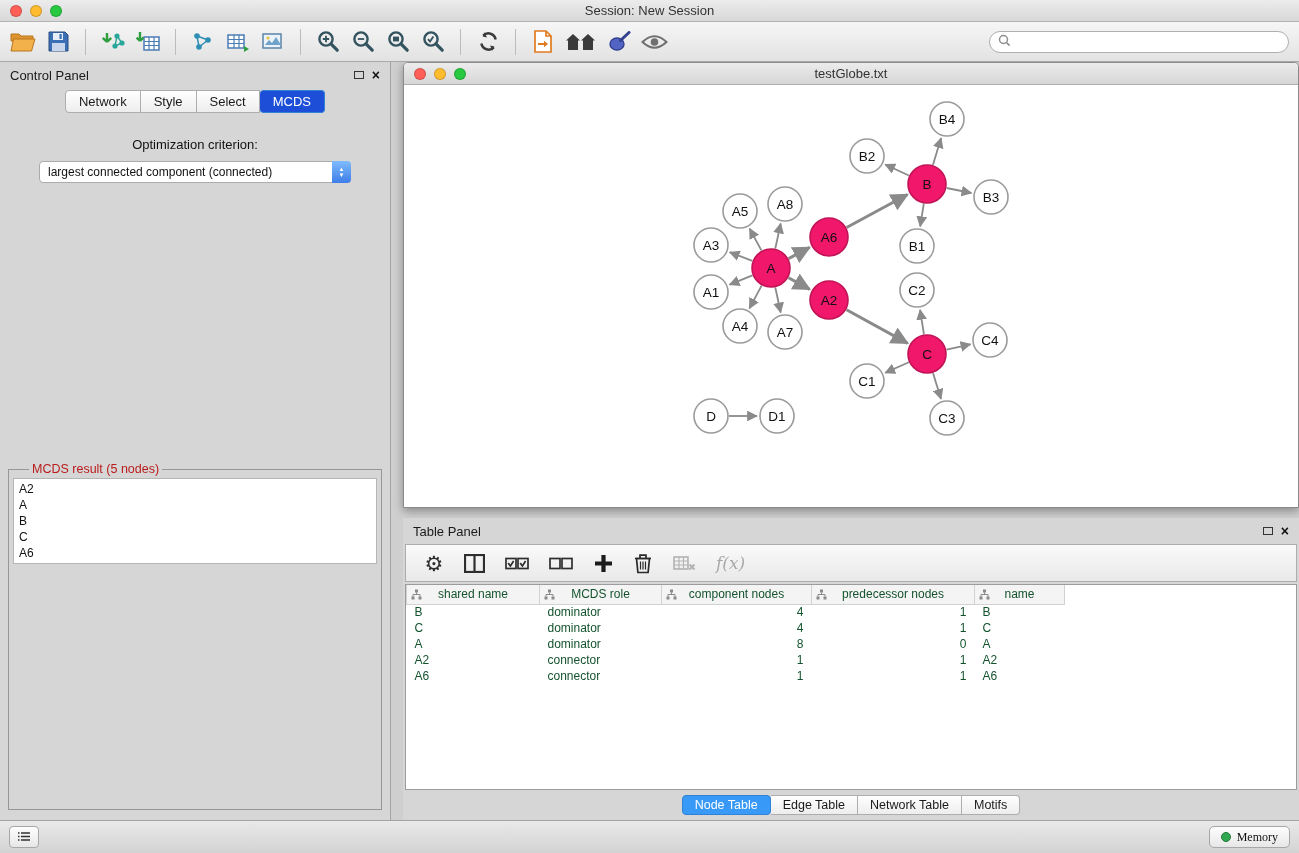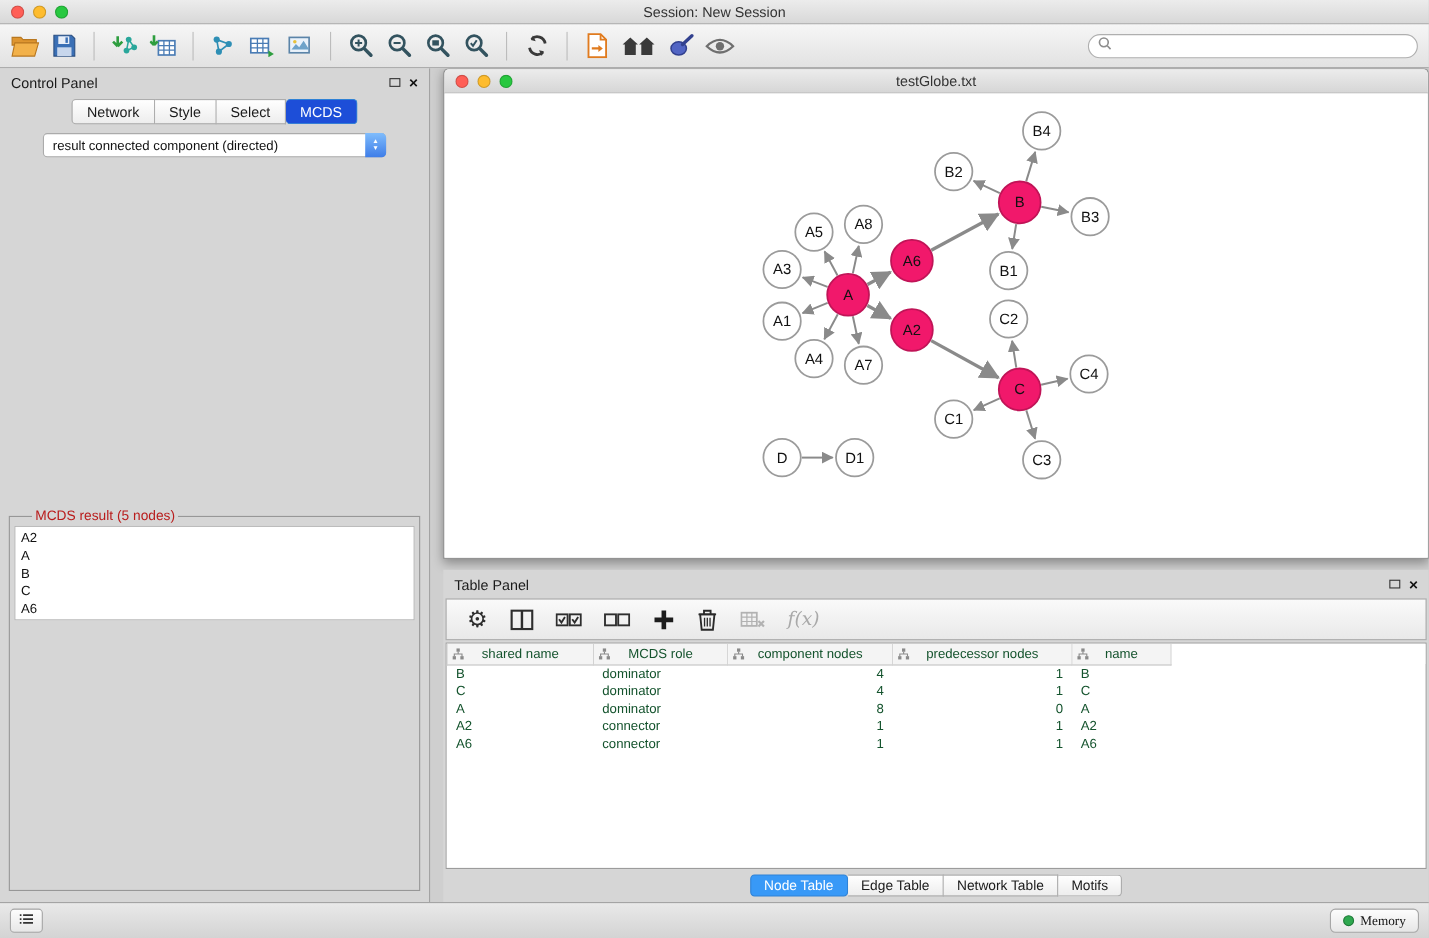--- a/index.html
+++ b/index.html
@@ -252,22 +252,23 @@
         <span class="sp"></span>
         <span class="float-ic"></span>
         <span class="close-ic">×</span>
       </div>
       <div class="cp-tabs" id="cp-tabs">
           <div class="cp-tab">Network</div>
           <div class="cp-tab">Style</div>
           <div class="cp-tab">Select</div>
           <div class="cp-tab active">MCDS</div>
         </div>
+      <div class="opt-label">Optimization criterion:</div>
       <div class="dropdown">
-        <span>result connected component (directed)</span>
+        <span>largest connected component (connected)</span>
         <span class="stepper">
             <span>▲</span>
             <span>▼</span>
           </span>
       </div>
       <fieldset class="result-box">
         <legend>MCDS result (5 nodes)</legend>
         <div class="result-list" id="result-list">
             <div class="result-item">A2</div>
             <div class="result-item">A</div>

